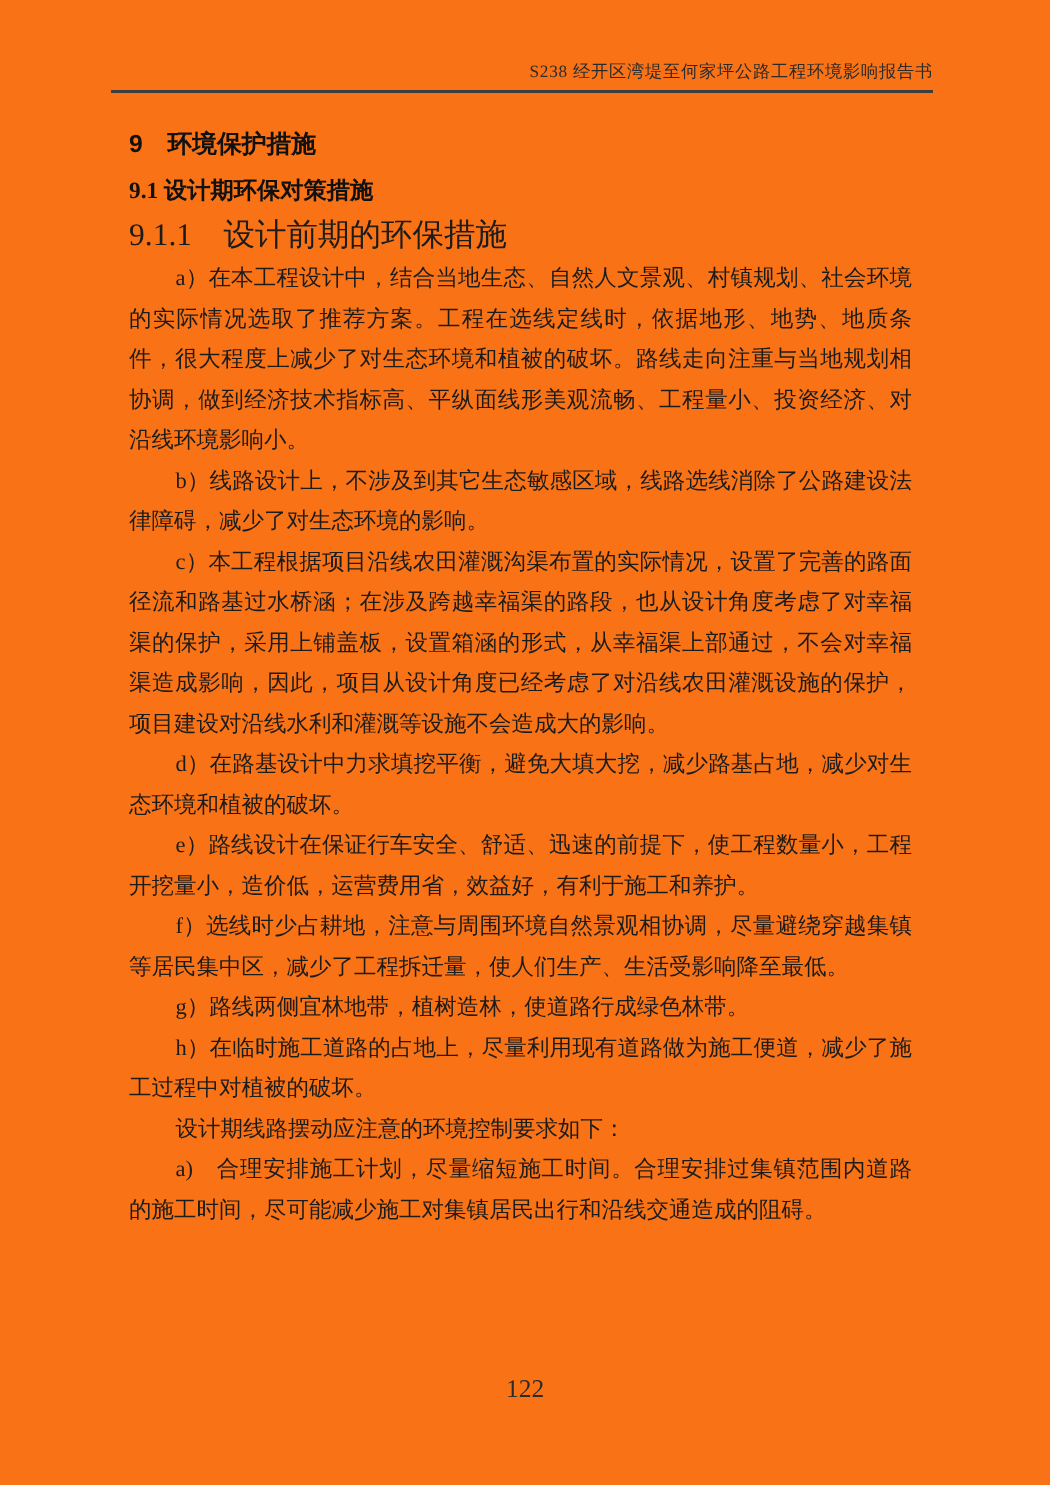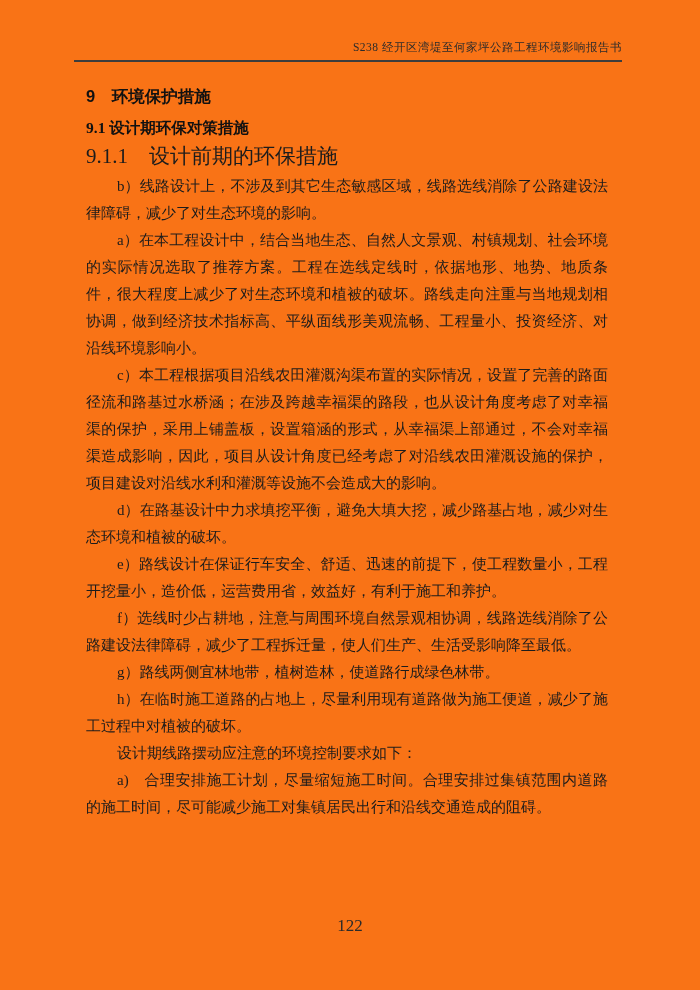--- a/index.html
+++ b/index.html
@@ -90,26 +90,26 @@
   </div>
 
   <div class="main-content">
 
     <h1 class="h-chapter">9　环境保护措施</h1>
 
     <h2 class="h-section">9.1 设计期环保对策措施</h2>
 
     <h3 class="h-subsection">9.1.1　设计前期的环保措施</h3>
 
+    <p class="body-para">a）在本工程设计中，结合当地生态、自然人文景观、村镇规划、社会环境的实际情况选取了推荐方案。工程在选线定线时，依据地形、地势、地质条件，很大程度上减少了对生态环境和植被的破坏。路线走向注重与当地规划相协调，做到经济技术指标高、平纵面线形美观流畅、工程量小、投资经济、对沿线环境影响小。</p>
     <p class="body-para">b）线路设计上，不涉及到其它生态敏感区域，线路选线消除了公路建设法律障碍，减少了对生态环境的影响。</p>
-    <p class="body-para">a）在本工程设计中，结合当地生态、自然人文景观、村镇规划、社会环境的实际情况选取了推荐方案。工程在选线定线时，依据地形、地势、地质条件，很大程度上减少了对生态环境和植被的破坏。路线走向注重与当地规划相协调，做到经济技术指标高、平纵面线形美观流畅、工程量小、投资经济、对沿线环境影响小。</p>
     <p class="body-para">c）本工程根据项目沿线农田灌溉沟渠布置的实际情况，设置了完善的路面径流和路基过水桥涵；在涉及跨越幸福渠的路段，也从设计角度考虑了对幸福渠的保护，采用上铺盖板，设置箱涵的形式，从幸福渠上部通过，不会对幸福渠造成影响，因此，项目从设计角度已经考虑了对沿线农田灌溉设施的保护，项目建设对沿线水利和灌溉等设施不会造成大的影响。</p>
     <p class="body-para">d）在路基设计中力求填挖平衡，避免大填大挖，减少路基占地，减少对生态环境和植被的破坏。</p>
     <p class="body-para">e）路线设计在保证行车安全、舒适、迅速的前提下，使工程数量小，工程开挖量小，造价低，运营费用省，效益好，有利于施工和养护。</p>
-    <p class="body-para">f）选线时少占耕地，注意与周围环境自然景观相协调，线路选线消除了公路建设法律障碍，减少了工程拆迁量，使人们生产、生活受影响降至最低。</p>
+    <p class="body-para">f）选线时少占耕地，注意与周围环境自然景观相协调，尽量避绕穿越集镇等居民集中区，减少了工程拆迁量，使人们生产、生活受影响降至最低。</p>
     <p class="body-para">g）路线两侧宜林地带，植树造林，使道路行成绿色林带。</p>
     <p class="body-para">h）在临时施工道路的占地上，尽量利用现有道路做为施工便道，减少了施工过程中对植被的破坏。</p>
 
 
     <p class="body-para">设计期线路摆动应注意的环境控制要求如下：</p>
     <p class="body-para">a)　合理安排施工计划，尽量缩短施工时间。合理安排过集镇范围内道路的施工时间，尽可能减少施工对集镇居民出行和沿线交通造成的阻碍。</p>
 
   </div>
 
   <div class="page-footer">

